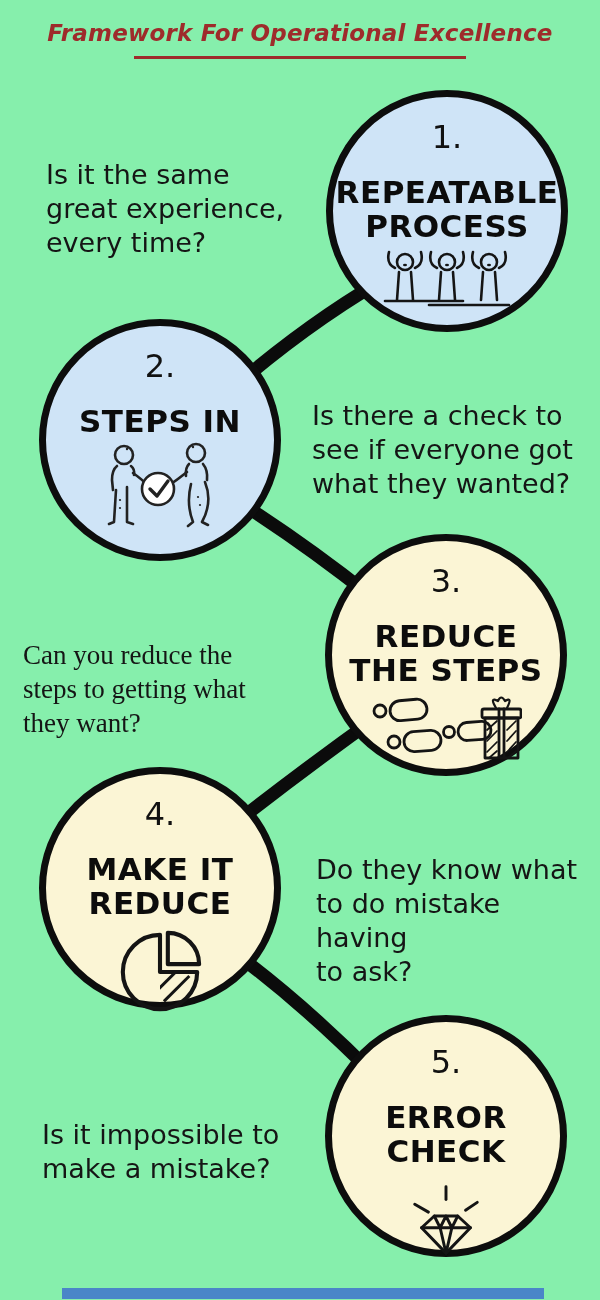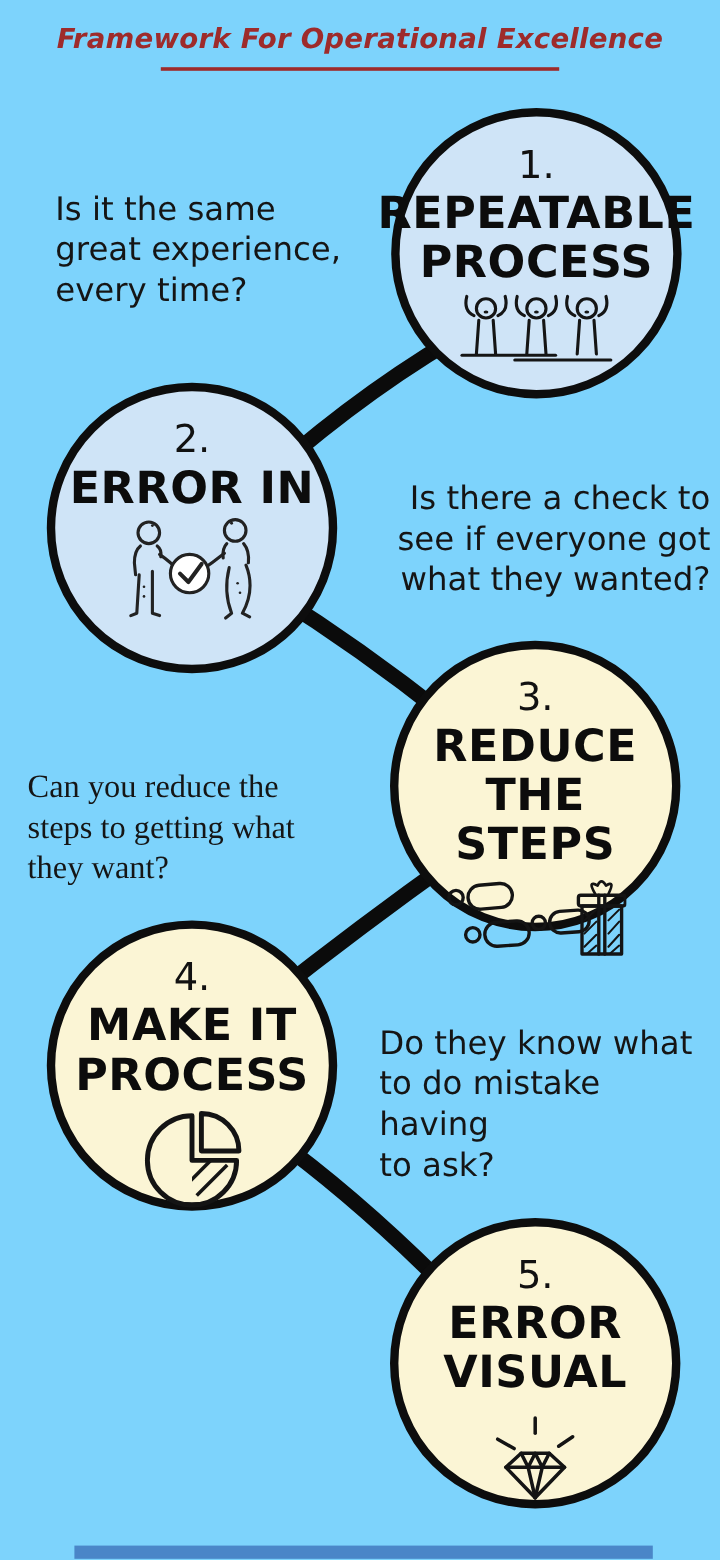--- a/index.html
+++ b/index.html
@@ -1,20 +1,20 @@
 <!DOCTYPE html>
 <html><head>
 <meta charset="utf-8">
 <style>
   html, body { margin: 0; padding: 0; background: #ffffff; }
   .page {
     position: relative;
     width: 600px;
     height: 1300px;
-    background: #7dd3fc;
+    background: #86efac;
     overflow: hidden;
     font-family: "DejaVu Sans", sans-serif;
   }
   .title {
     position: absolute;
     top: 20px;
     left: 0;
     width: 600px;
     text-align: center;
     font-family: "DejaVu Sans", sans-serif;
@@ -50,22 +50,22 @@
     box-sizing: content-box;
   }
   .circle .num {
     margin-top: 24px;
     font-size: 32px;
     font-weight: 400;
     color: #111;
     line-height: 1.05;
   }
   .circle .label {
-    margin-top: 2px;
-    font-size: 37px;
+    margin-top: 20px;
+    font-size: 31px;
     font-weight: 800;
     letter-spacing: 0.5px;
     color: #0c0c0c;
     line-height: 1.12;
     white-space: pre-line;
   }
   .circle .icon { margin-top: 6px; }
   .c1 { left: 326px; top: 90px; }
   .c2 { left: 39px;  top: 319px; }
   .c3 { left: 325px; top: 534px; }
@@ -73,21 +73,21 @@
   .c5 { left: 325px; top: 1015px; }
   .c2 .icon { margin-top: 4px; }
   .question {
     position: absolute;
     font-size: 27px;
     color: #151515;
     line-height: 1.26;
     white-space: pre-line;
   }
   .q1 { left: 46px;  top: 158px;  width: 262px; }
-  .q2 { left: 324px; top: 399px;  width: 268px; text-align: right; }
+  .q2 { left: 312px; top: 399px;  width: 268px; }
   .q3 { left: 23px;  top: 638px;  width: 288px; font-family: Liberation Serif, serif; }
   .q4 { left: 316px; top: 853px;  width: 276px; }
   .q5 { left: 42px;  top: 1118px; width: 280px; }
   .footer-bar {
     position: absolute;
     left: 62px;
     top: 1288px;
     width: 482px;
     height: 11px;
   }
@@ -142,21 +142,21 @@
           <path d="M48 55 H128"></path>
       </svg>
     </div>
   </div>
   <div class="question q1">Is it the same
 great experience,
 every time?</div>
 
   <div class="circle c2" style="background-color: rgb(207, 228, 247);">
     <div class="num">2.</div>
-    <div class="label">ERROR IN</div>
+    <div class="label">STEPS IN</div>
     <div class="icon">
       <svg class="doodle" width="122" height="100" viewBox="0 0 122 100" fill="none" stroke="#222" stroke-width="2.6" stroke-linecap="round" stroke-linejoin="round">
         <circle cx="25" cy="13" r="9"></circle>
           <circle cx="28" cy="7" r="1.2" fill="#222" stroke="none"></circle>
         <path d="M18 24 Q13 28 13 38 L14 48"></path>
         <path d="M32 24 Q36 27 35 33"></path>
         <path d="M34 31 Q44 38 49 44"></path>
         <path d="M17 48 L15 80 L10 82"></path>
         <path d="M28 45 L28 80 L34 82"></path>
         <circle cx="21" cy="58" r="1.1" fill="#222" stroke="none"></circle>
@@ -211,21 +211,21 @@
       </svg>
     </div>
   </div>
   <div class="question q3">Can you reduce the
 steps to getting what
 they want?</div>
 
   <div class="circle c4" style="background-color: rgb(251, 245, 213);">
     <div class="num">4.</div>
     <div class="label">MAKE IT
-PROCESS</div>
+REDUCE</div>
     <div class="icon">
       <svg class="doodle" width="90" height="90" viewBox="0 0 92 92" fill="none" stroke="#141414" stroke-width="4.2" stroke-linejoin="round">
         <defs>
           <clipPath id="pie-hatch-clip">
             <path d="M46 46 L84 46 A38 38 0 0 1 46 84 Z"></path>
           </clipPath>
         </defs>
         <path d="M46 46 L46 8 A38 38 0 1 0 84 46 Z"></path>
         <path d="M54 38 L54 6 A32 32 0 0 1 86 38 Z"></path>
         <g clip-path="url(#pie-hatch-clip)" stroke-width="3">
@@ -236,30 +236,32 @@
       </svg>
     </div>
   </div>
   <div class="question q4">Do they know what
 to do mistake having
 to ask?</div>
 
   <div class="circle c5" style="background-color: rgb(251, 245, 213);">
     <div class="num">5.</div>
     <div class="label">ERROR
-VISUAL</div>
+CHECK</div>
     <div class="icon">
       <svg class="doodle" width="104" height="84" viewBox="0 0 104 86" fill="none" stroke="#141414" stroke-width="3" stroke-linecap="round" stroke-linejoin="round">
         <path d="M20 30 L34 38"></path>
         <path d="M52 12 L52 25"></path>
         <path d="M84 28 L72 36"></path>
         <path d="M40 42 L64 42 L77 54 L52 80 L27 54 Z"></path>
         <path d="M27 54 L77 54"></path>
         <path d="M40 42 L46 54 L52 42 L58 54 L64 42"></path>
         <path d="M46 54 L52 80"></path>
         <path d="M58 54 L52 80"></path>
       </svg>
     </div>
   </div>
+  <div class="question q5">Is it impossible to
+make a mistake?</div>
 
   <div class="footer-bar" style="background-color: rgb(74, 134, 200);"></div>
 
 </div>
 
 </body></html>

